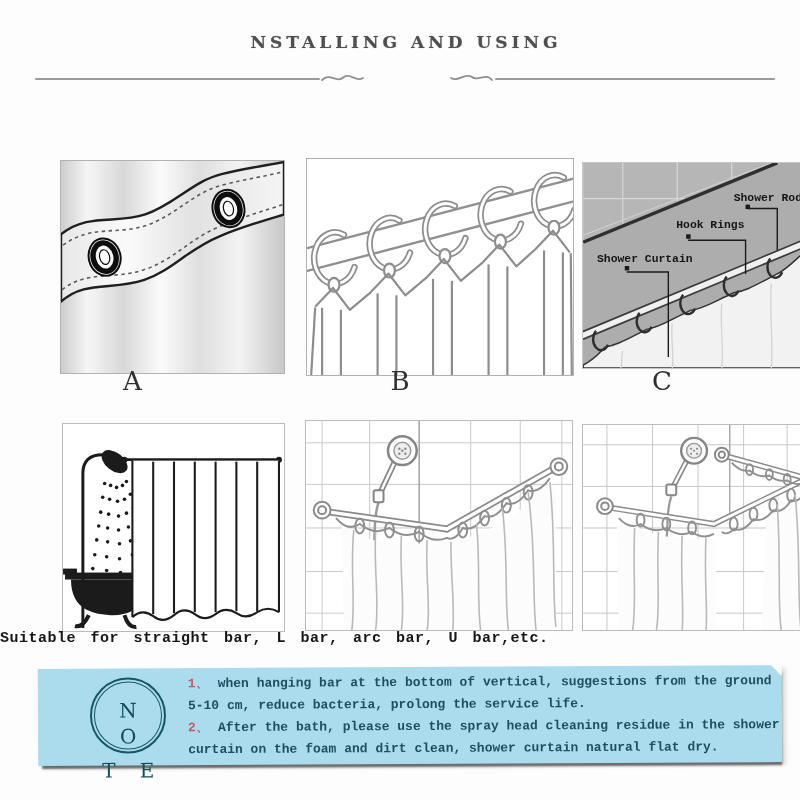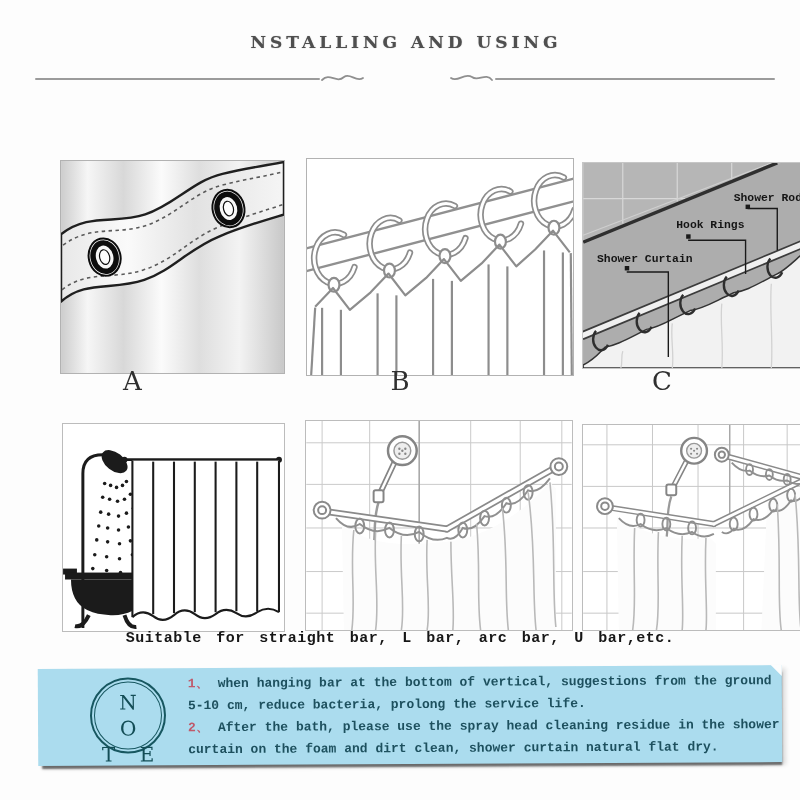--- a/index.html
+++ b/index.html
@@ -28,34 +28,34 @@
   #panelE{left:265px;top:404px;width:268px;height:211px;border-color:#bcbcbc;}
   #panelF{left:542px;top:408px;width:240px;height:207px;border-color:#bcbcbc;}
 
   .plabel{position:absolute;top:366px;height:32px;text-align:center;
           font-family:"DejaVu Serif","Liberation Serif",serif;font-size:26px;color:#2f2f2f;}
   #labelA{left:20px;width:225px;}
   #labelB{left:266px;width:268px;}
   #labelC{left:542px;width:240px;}
 
   
-  .caption{position:absolute;top:630px;left:0;width:800px;margin:0;text-align:center;
+  .caption{position:absolute;top:630px;left:0;width:800px;margin:0;text-align:left;
            font-family:"Liberation Mono","DejaVu Sans Mono",monospace;font-weight:700;
            font-size:15px;color:#161616;word-spacing:5px;letter-spacing:0.5px;}
 
   
   .note{position:absolute;left:38px;top:667px;width:744px;height:97px;background:#abdcee;
         transform:rotate(-0.3deg);box-shadow:2px 5px 2px -2px rgba(25,25,25,0.6),4px 3px 4px rgba(0,0,0,0.12);}
   .note::after{content:"";position:absolute;top:0;right:0;width:0;height:0;
         border-top:11px solid #fdfdfd;border-left:11px solid transparent;}
   .note-badge{position:absolute;left:52px;top:9px;width:76px;height:76px;border:2px solid #175760;
         border-radius:50%;box-sizing:border-box;}
   .note-badge::before{content:"";position:absolute;inset:2px;border:1px solid #175760;border-radius:50%;}
   .badge-row{display:block;text-align:center;font-family:"DejaVu Serif","Liberation Serif",serif;
-        font-size:20px;line-height:26px;color:#134d56;letter-spacing:9px;padding-left:9px;}
+        font-size:20px;line-height:26px;color:#134d56;letter-spacing:9px;padding-left:9px;margin-top:8px;}
   .badge-rows{padding-top:10px;}
   .note-body{position:absolute;left:150px;top:5px;width:595px;
         font-family:"Liberation Mono","DejaVu Sans Mono",monospace;font-weight:700;
         font-size:13px;line-height:22px;color:#1d505e;}
   .n-item{margin:0;}
   .n-num{color:#bf5a6b;margin-right:9px;}
 
   
   .svg-anno{font-family:"Liberation Mono","DejaVu Sans Mono",monospace;font-weight:700;
             font-size:11.5px;fill:#141414;}

